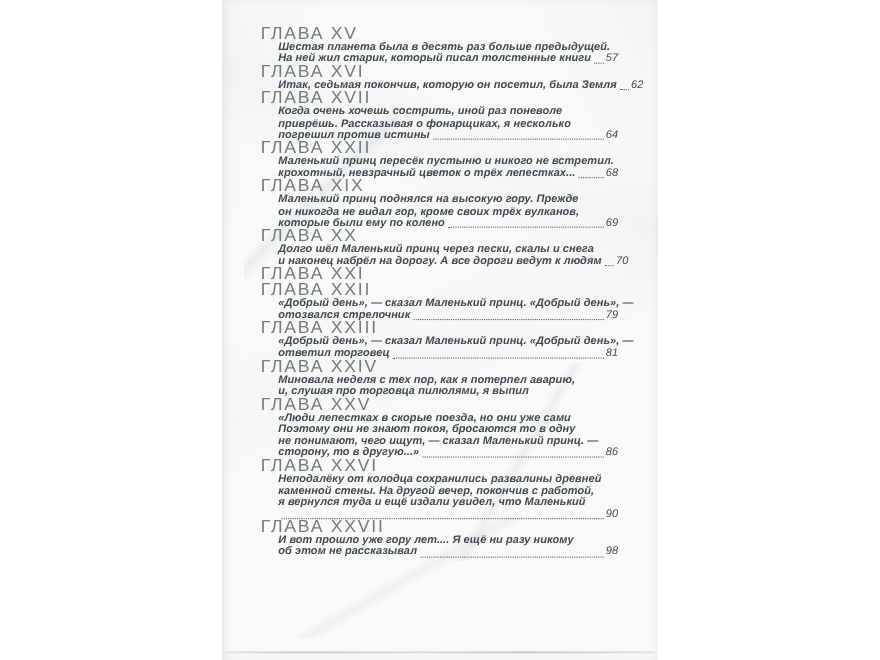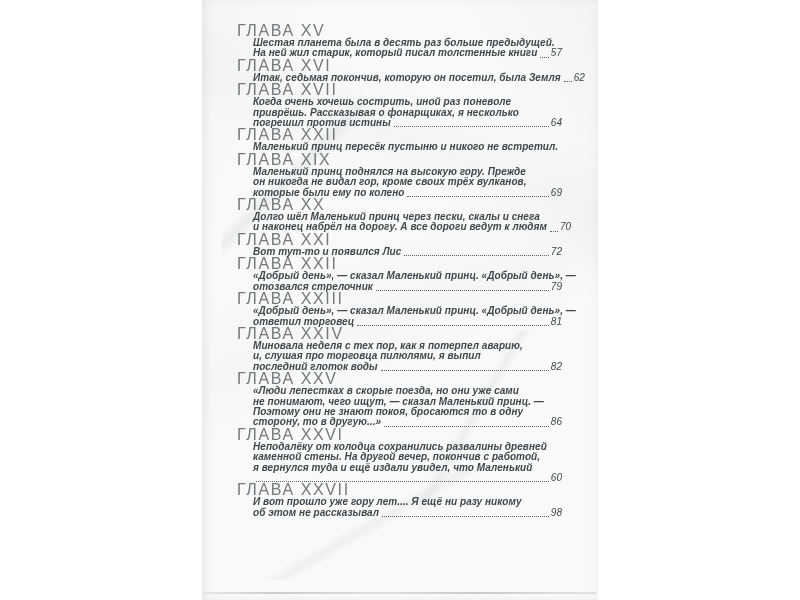--- a/index.html
+++ b/index.html
@@ -146,20 +146,25 @@
           <div class="desc-line">приврёшь. Рассказывая о фонарщиках, я несколько</div>
           <div class="desc-line with-page">
             <span>погрешил против истины</span>
             <span class="leader"></span>
             <span class="page-num">64</span>
           </div>
         </div>
         <div class="entry">
           <div class="chapter">ГЛАВА XXII</div>
           <div class="desc-line">Маленький принц пересёк пустыню и никого не встретил.</div>
+          <div class="desc-line with-page">
+            <span>крохотный, невзрачный цветок о трёх лепестках...</span>
+            <span class="leader"></span>
+            <span class="page-num">68</span>
+          </div>
         </div>
         <div class="entry">
           <div class="chapter">ГЛАВА XIX</div>
           <div class="desc-line">Маленький принц поднялся на высокую гору. Прежде</div>
           <div class="desc-line">он никогда не видал гор, кроме своих трёх вулканов,</div>
           <div class="desc-line with-page">
             <span>которые были ему по колено</span>
             <span class="leader"></span>
             <span class="page-num">69</span>
           </div>
@@ -168,25 +173,20 @@
           <div class="chapter">ГЛАВА XX</div>
           <div class="desc-line">Долго шёл Маленький принц через пески, скалы и снега</div>
           <div class="desc-line with-page">
             <span>и наконец набрёл на дорогу. А все дороги ведут к людям</span>
             <span class="leader"></span>
             <span class="page-num">70</span>
           </div>
         </div>
         <div class="entry">
           <div class="chapter">ГЛАВА XXI</div>
-          <div class="desc-line with-page">
-            <span>Вот тут-то и появился Лис</span>
-            <span class="leader"></span>
-            <span class="page-num">72</span>
-          </div>
         </div>
         <div class="entry">
           <div class="chapter">ГЛАВА XXII</div>
           <div class="desc-line">«Добрый день», — сказал Маленький принц. «Добрый день», —</div>
           <div class="desc-line with-page">
             <span>отозвался стрелочник</span>
             <span class="leader"></span>
             <span class="page-num">79</span>
           </div>
         </div>
@@ -196,45 +196,40 @@
           <div class="desc-line with-page">
             <span>ответил торговец</span>
             <span class="leader"></span>
             <span class="page-num">81</span>
           </div>
         </div>
         <div class="entry">
           <div class="chapter">ГЛАВА XXIV</div>
           <div class="desc-line">Миновала неделя с тех пор, как я потерпел аварию,</div>
           <div class="desc-line">и, слушая про торговца пилюлями, я выпил</div>
-          <div class="desc-line with-page">
-            <span>последний глоток воды</span>
-            <span class="leader"></span>
-            <span class="page-num">82</span>
-          </div>
         </div>
         <div class="entry">
           <div class="chapter">ГЛАВА XXV</div>
           <div class="desc-line">«Люди лепестках в скорые поезда, но они уже сами</div>
+          <div class="desc-line">Поэтому они не знают покоя, бросаются то в одну</div>
           <div class="desc-line">не понимают, чего ищут, — сказал Маленький принц. —</div>
-          <div class="desc-line">Поэтому они не знают покоя, бросаются то в одну</div>
           <div class="desc-line with-page">
             <span>сторону, то в другую...»</span>
             <span class="leader"></span>
             <span class="page-num">86</span>
           </div>
         </div>
         <div class="entry">
           <div class="chapter">ГЛАВА XXVI</div>
           <div class="desc-line">Неподалёку от колодца сохранились развалины древней</div>
           <div class="desc-line">каменной стены. На другой вечер, покончив с работой,</div>
           <div class="desc-line">я вернулся туда и ещё издали увидел, что Маленький</div>
           <div class="desc-line with-page">
             <span class="leader"></span>
-            <span class="page-num">60</span>
+            <span class="page-num">90</span>
           </div>
         </div>
         <div class="entry">
           <div class="chapter">ГЛАВА XXVII</div>
           <div class="desc-line">И вот прошло уже гору лет.... Я ещё ни разу никому</div>
           <div class="desc-line with-page">
             <span>об этом не рассказывал</span>
             <span class="leader"></span>
             <span class="page-num">98</span>
           </div>

